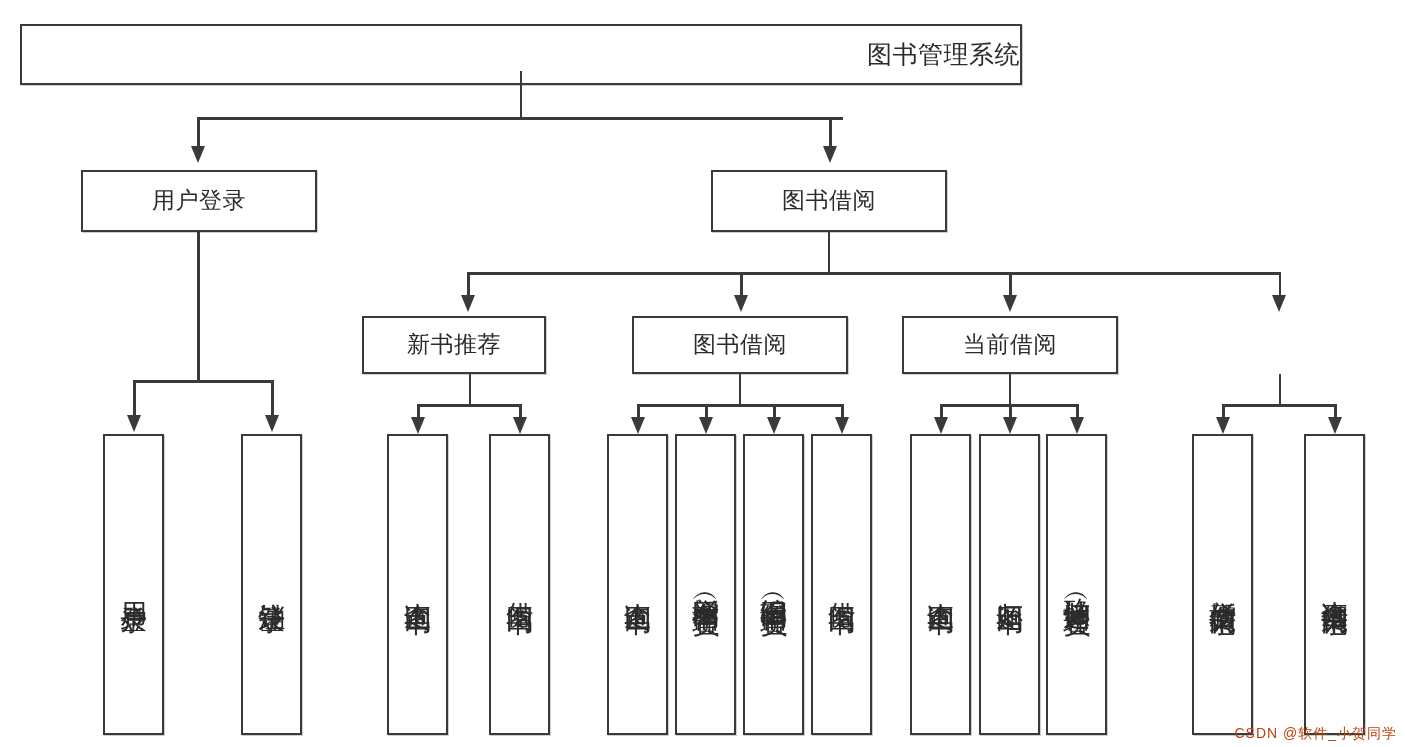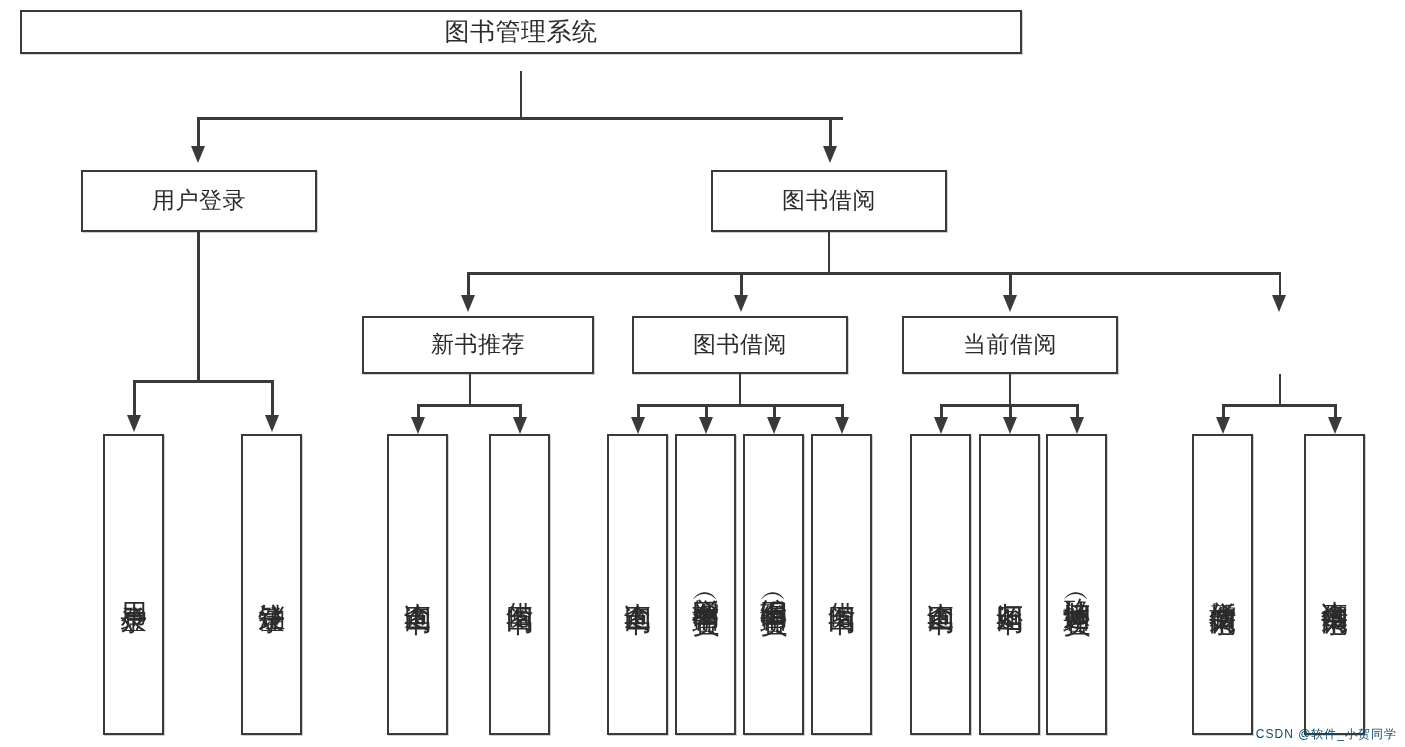--- a/index.html
+++ b/index.html
@@ -59,33 +59,33 @@
     width:0;height:0;
     border-left:7.5px solid transparent;
     border-right:7.5px solid transparent;
     border-top:17px solid #3a3a3a;
   }
 
   
   #watermark{
     position:absolute;
     right:8px;bottom:4px;
-    font-size:12px;
-    color:#0c4a6e;
+    font-size:14px;
+    color:#c2410c;
     letter-spacing:1px;
     white-space:nowrap;
     font-family:"Liberation Sans","DejaVu Sans",sans-serif;
   }
 </style>
 </head>
 <body>
 
 <div id="canvas">
 
-  <div class="node root" style="left:20px;top:10px;width:1002px;height:44px;">
+  <div class="node root" style="left:20px;top:24px;width:1002px;height:61px;justify-content:flex-end;">
     <span class="lbl">图书管理系统</span>
   </div>
 
   <div class="vline" style="left:519.5px;top:71px;height:48px;"></div>
   <div class="hline" style="left:197px;top:117px;width:646px;"></div>
   <div class="vline" style="left:197px;top:117px;height:31px;"></div>
   <div class="arrow" style="left:190.5px;top:146px;"></div>
   <div class="vline" style="left:829px;top:117px;height:31px;"></div>
   <div class="arrow" style="left:822.5px;top:146px;"></div>
 
@@ -108,21 +108,21 @@
   <div class="hline" style="left:467px;top:272px;width:814px;"></div>
   <div class="vline" style="left:467px;top:272px;height:26px;"></div>
   <div class="arrow" style="left:460.5px;top:295px;"></div>
   <div class="vline" style="left:740px;top:272px;height:26px;"></div>
   <div class="arrow" style="left:733.5px;top:295px;"></div>
   <div class="vline" style="left:1009px;top:272px;height:26px;"></div>
   <div class="arrow" style="left:1002.5px;top:295px;"></div>
   <div class="vline" style="left:1278.5px;top:272px;height:26px;"></div>
   <div class="arrow" style="left:1272px;top:295px;"></div>
 
-  <div class="node lvl3" style="left:362px;top:316px;width:232px;height:58px;">
+  <div class="node lvl3" style="left:362px;top:316px;width:184px;height:58px;">
     <span class="lbl">新书推荐</span>
   </div>
   <div class="node lvl3" style="left:632px;top:316px;width:216px;height:58px;">
     <span class="lbl">图书借阅</span>
   </div>
   <div class="node lvl3" style="left:902px;top:316px;width:216px;height:58px;">
     <span class="lbl">当前借阅</span>
   </div>
 
   <div class="vline" style="left:468.5px;top:374px;height:32px;"></div>

